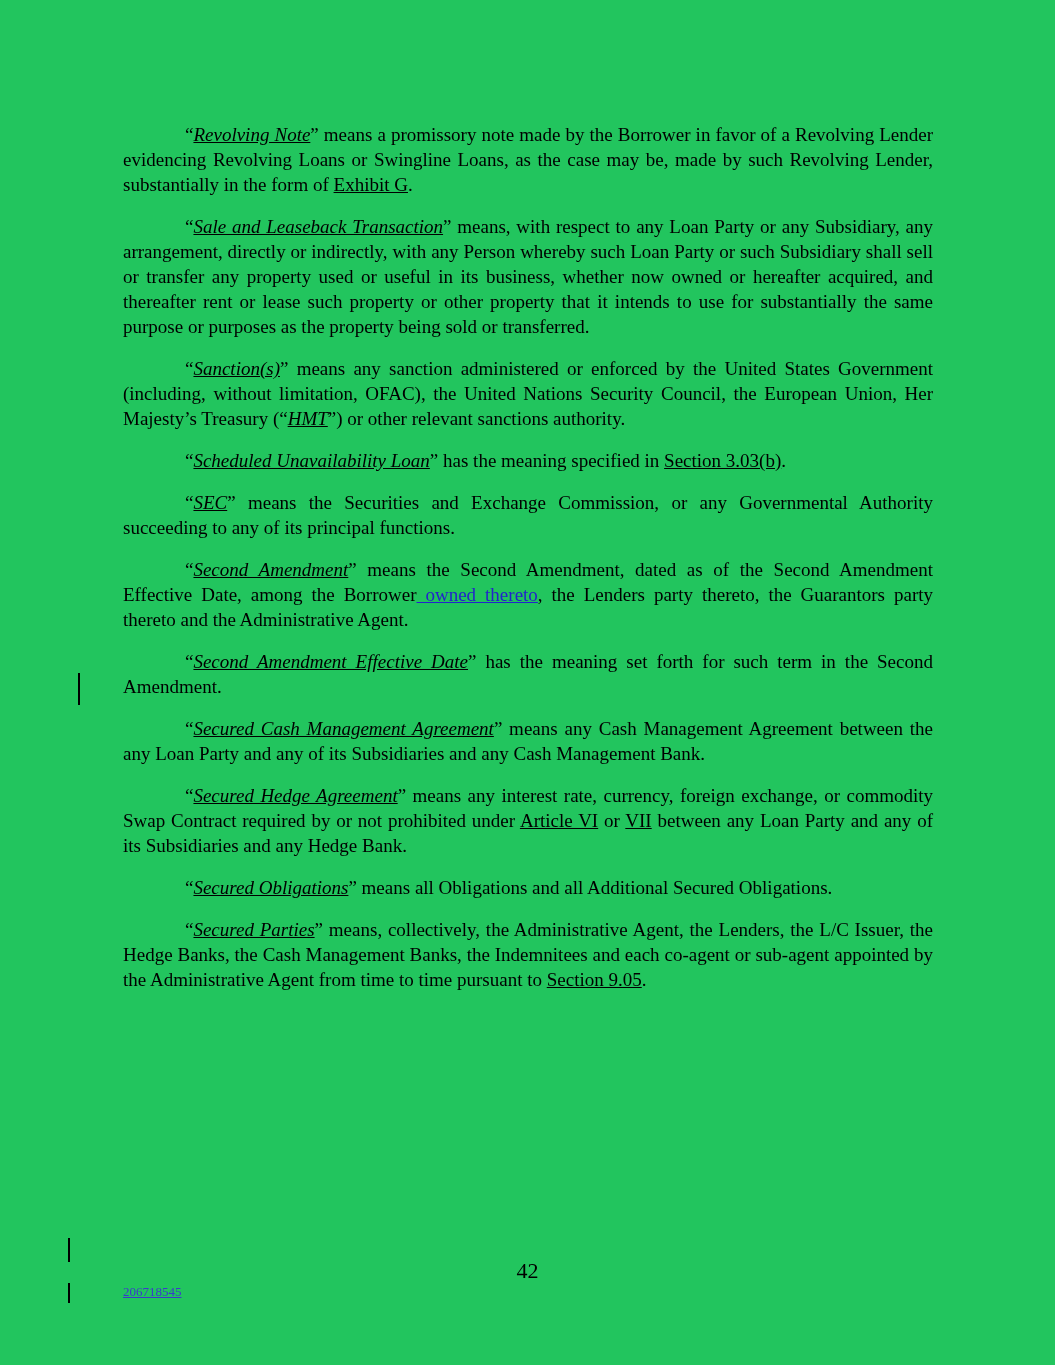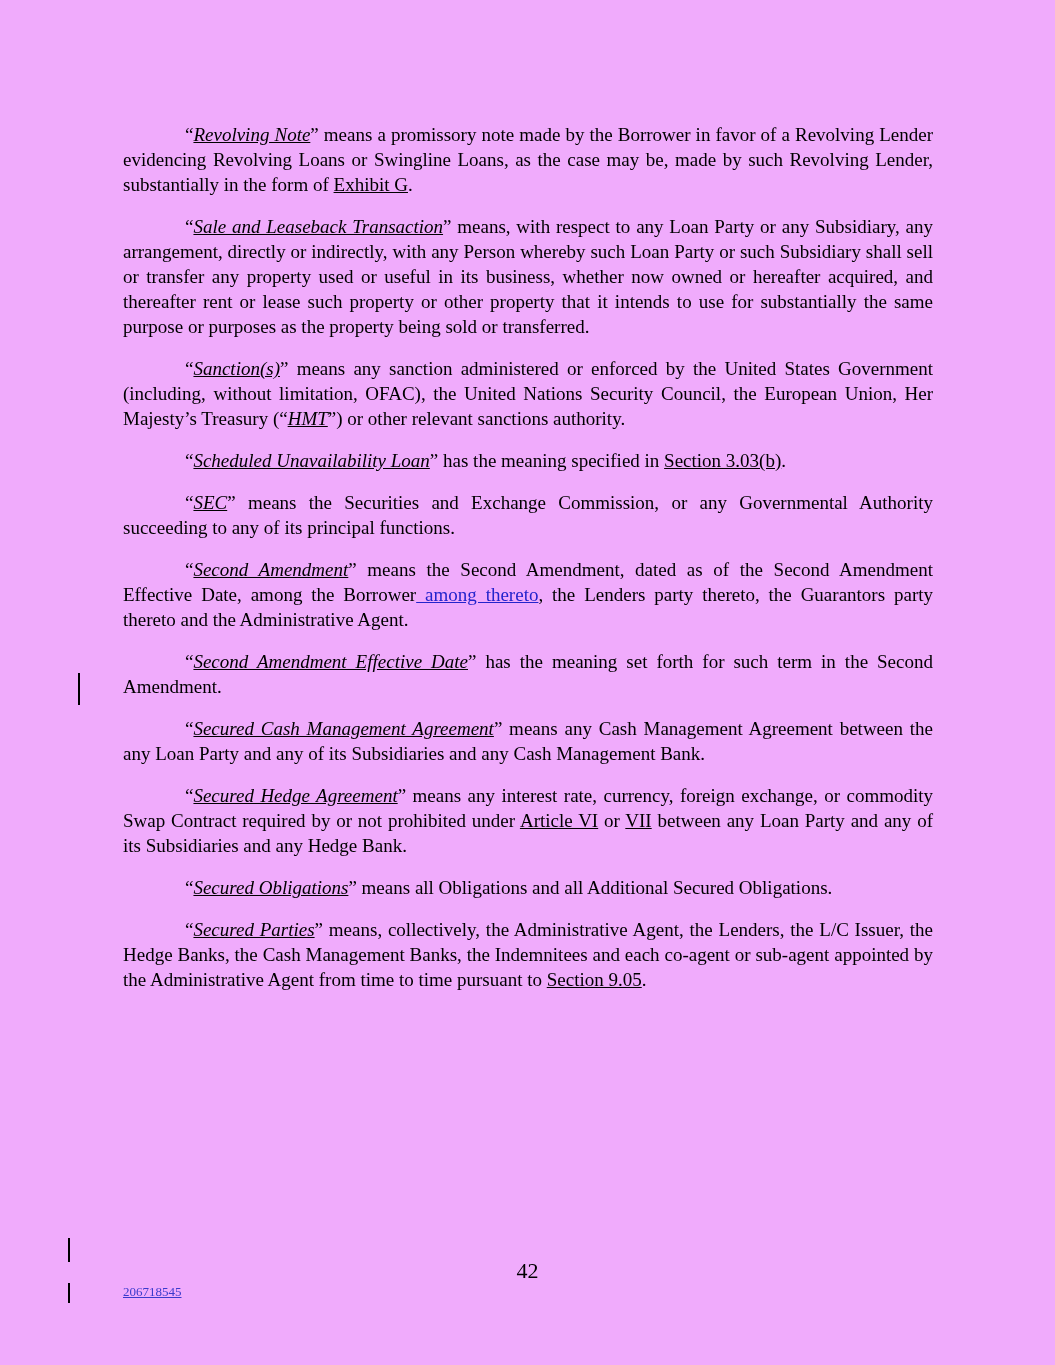--- a/index.html
+++ b/index.html
@@ -1,20 +1,20 @@
 <!DOCTYPE html>
 <html style="--ins-color: #2323cc; --doc-color: #3a3acc;"><head>
 <meta charset="utf-8">
 <style>
   html, body { margin: 0; padding: 0; background: #ffffff; }
   .page {
     position: relative;
     width: 1055px;
     height: 1365px;
-    background: #f0abfc;
+    background: #22c55e;
     overflow: hidden;
     font-family: "Liberation Serif", serif;
     color: #000000;
   }
   .content {
     position: absolute;
     left: 123px;
     top: 122px;
     width: 810px;
   }
@@ -56,21 +56,21 @@
 </head>
 <body>
 
 <div class="page">
   <div class="content">
       <p class="para"><span class="run-n">“</span><span class="run-term">Revolving Note</span><span class="run-n">” means a promissory note made by the Borrower in favor of a Revolving Lender evidencing Revolving Loans or Swingline Loans, as the case may be, made by such Revolving Lender, substantially in the form of </span><span class="run-link">Exhibit G</span><span class="run-n">.</span></p>
       <p class="para"><span class="run-n">“</span><span class="run-term">Sale and Leaseback Transaction</span><span class="run-n">” means, with respect to any Loan Party or any Subsidiary, any arrangement, directly or indirectly, with any Person whereby such Loan Party or such Subsidiary shall sell or transfer any property used or useful in its business, whether now owned or hereafter acquired, and thereafter rent or lease such property or other property that it intends to use for substantially the same purpose or purposes as the property being sold or transferred.</span></p>
       <p class="para"><span class="run-n">“</span><span class="run-term">Sanction(s)</span><span class="run-n">” means any sanction administered or enforced by the United States Government (including, without limitation, OFAC), the United Nations Security Council, the European Union, Her Majesty’s Treasury (“</span><span class="run-term">HMT</span><span class="run-n">”) or other relevant sanctions authority.</span></p>
       <p class="para"><span class="run-n">“</span><span class="run-term">Scheduled Unavailability Loan</span><span class="run-n">” has the meaning specified in </span><span class="run-link">Section 3.03(b)</span><span class="run-n">.</span></p>
       <p class="para"><span class="run-n">“</span><span class="run-term">SEC</span><span class="run-n">” means the Securities and Exchange Commission, or any Governmental Authority succeeding to any of its principal functions.</span></p>
-      <p class="para"><span class="run-n">“</span><span class="run-term">Second Amendment</span><span class="run-n">” means the Second Amendment, dated as of the Second Amendment Effective Date, among the Borrower</span><span class="run-ins"> among thereto</span><span class="run-n">, the Lenders party thereto, the Guarantors party thereto and the Administrative Agent.</span></p>
+      <p class="para"><span class="run-n">“</span><span class="run-term">Second Amendment</span><span class="run-n">” means the Second Amendment, dated as of the Second Amendment Effective Date, among the Borrower</span><span class="run-ins"> owned thereto</span><span class="run-n">, the Lenders party thereto, the Guarantors party thereto and the Administrative Agent.</span></p>
       <p class="para"><span class="run-n">“</span><span class="run-term">Second Amendment Effective Date</span><span class="run-n">” has the meaning set forth for such term in the Second Amendment.</span></p>
       <p class="para"><span class="run-n">“</span><span class="run-term">Secured Cash Management Agreement</span><span class="run-n">” means any Cash Management Agreement between the any Loan Party and any of its Subsidiaries and any Cash Management Bank.</span></p>
       <p class="para"><span class="run-n">“</span><span class="run-term">Secured Hedge Agreement</span><span class="run-n">” means any interest rate, currency, foreign exchange, or commodity Swap Contract required by or not prohibited under </span><span class="run-link">Article VI</span><span class="run-n"> or </span><span class="run-link">VII</span><span class="run-n"> between any Loan Party and any of its Subsidiaries and any Hedge Bank.</span></p>
       <p class="para"><span class="run-n">“</span><span class="run-term">Secured Obligations</span><span class="run-n">” means all Obligations and all Additional Secured Obligations.</span></p>
       <p class="para"><span class="run-n">“</span><span class="run-term">Secured Parties</span><span class="run-n">” means, collectively, the Administrative Agent, the Lenders, the L/C Issuer, the Hedge Banks, the Cash Management Banks, the Indemnitees and each co-agent or sub-agent appointed by the Administrative Agent from time to time pursuant to </span><span class="run-link">Section 9.05</span><span class="run-n">.</span></p>
     </div>
   <div class="page-number">42</div>
   <div class="doc-number">206718545</div>
 <div class="change-bar" style="left: 78px; top: 673px; height: 32px; background: rgb(0, 0, 0);"></div>
     <div class="change-bar" style="left: 68px; top: 1238px; height: 24px; background: rgb(0, 0, 0);"></div>

